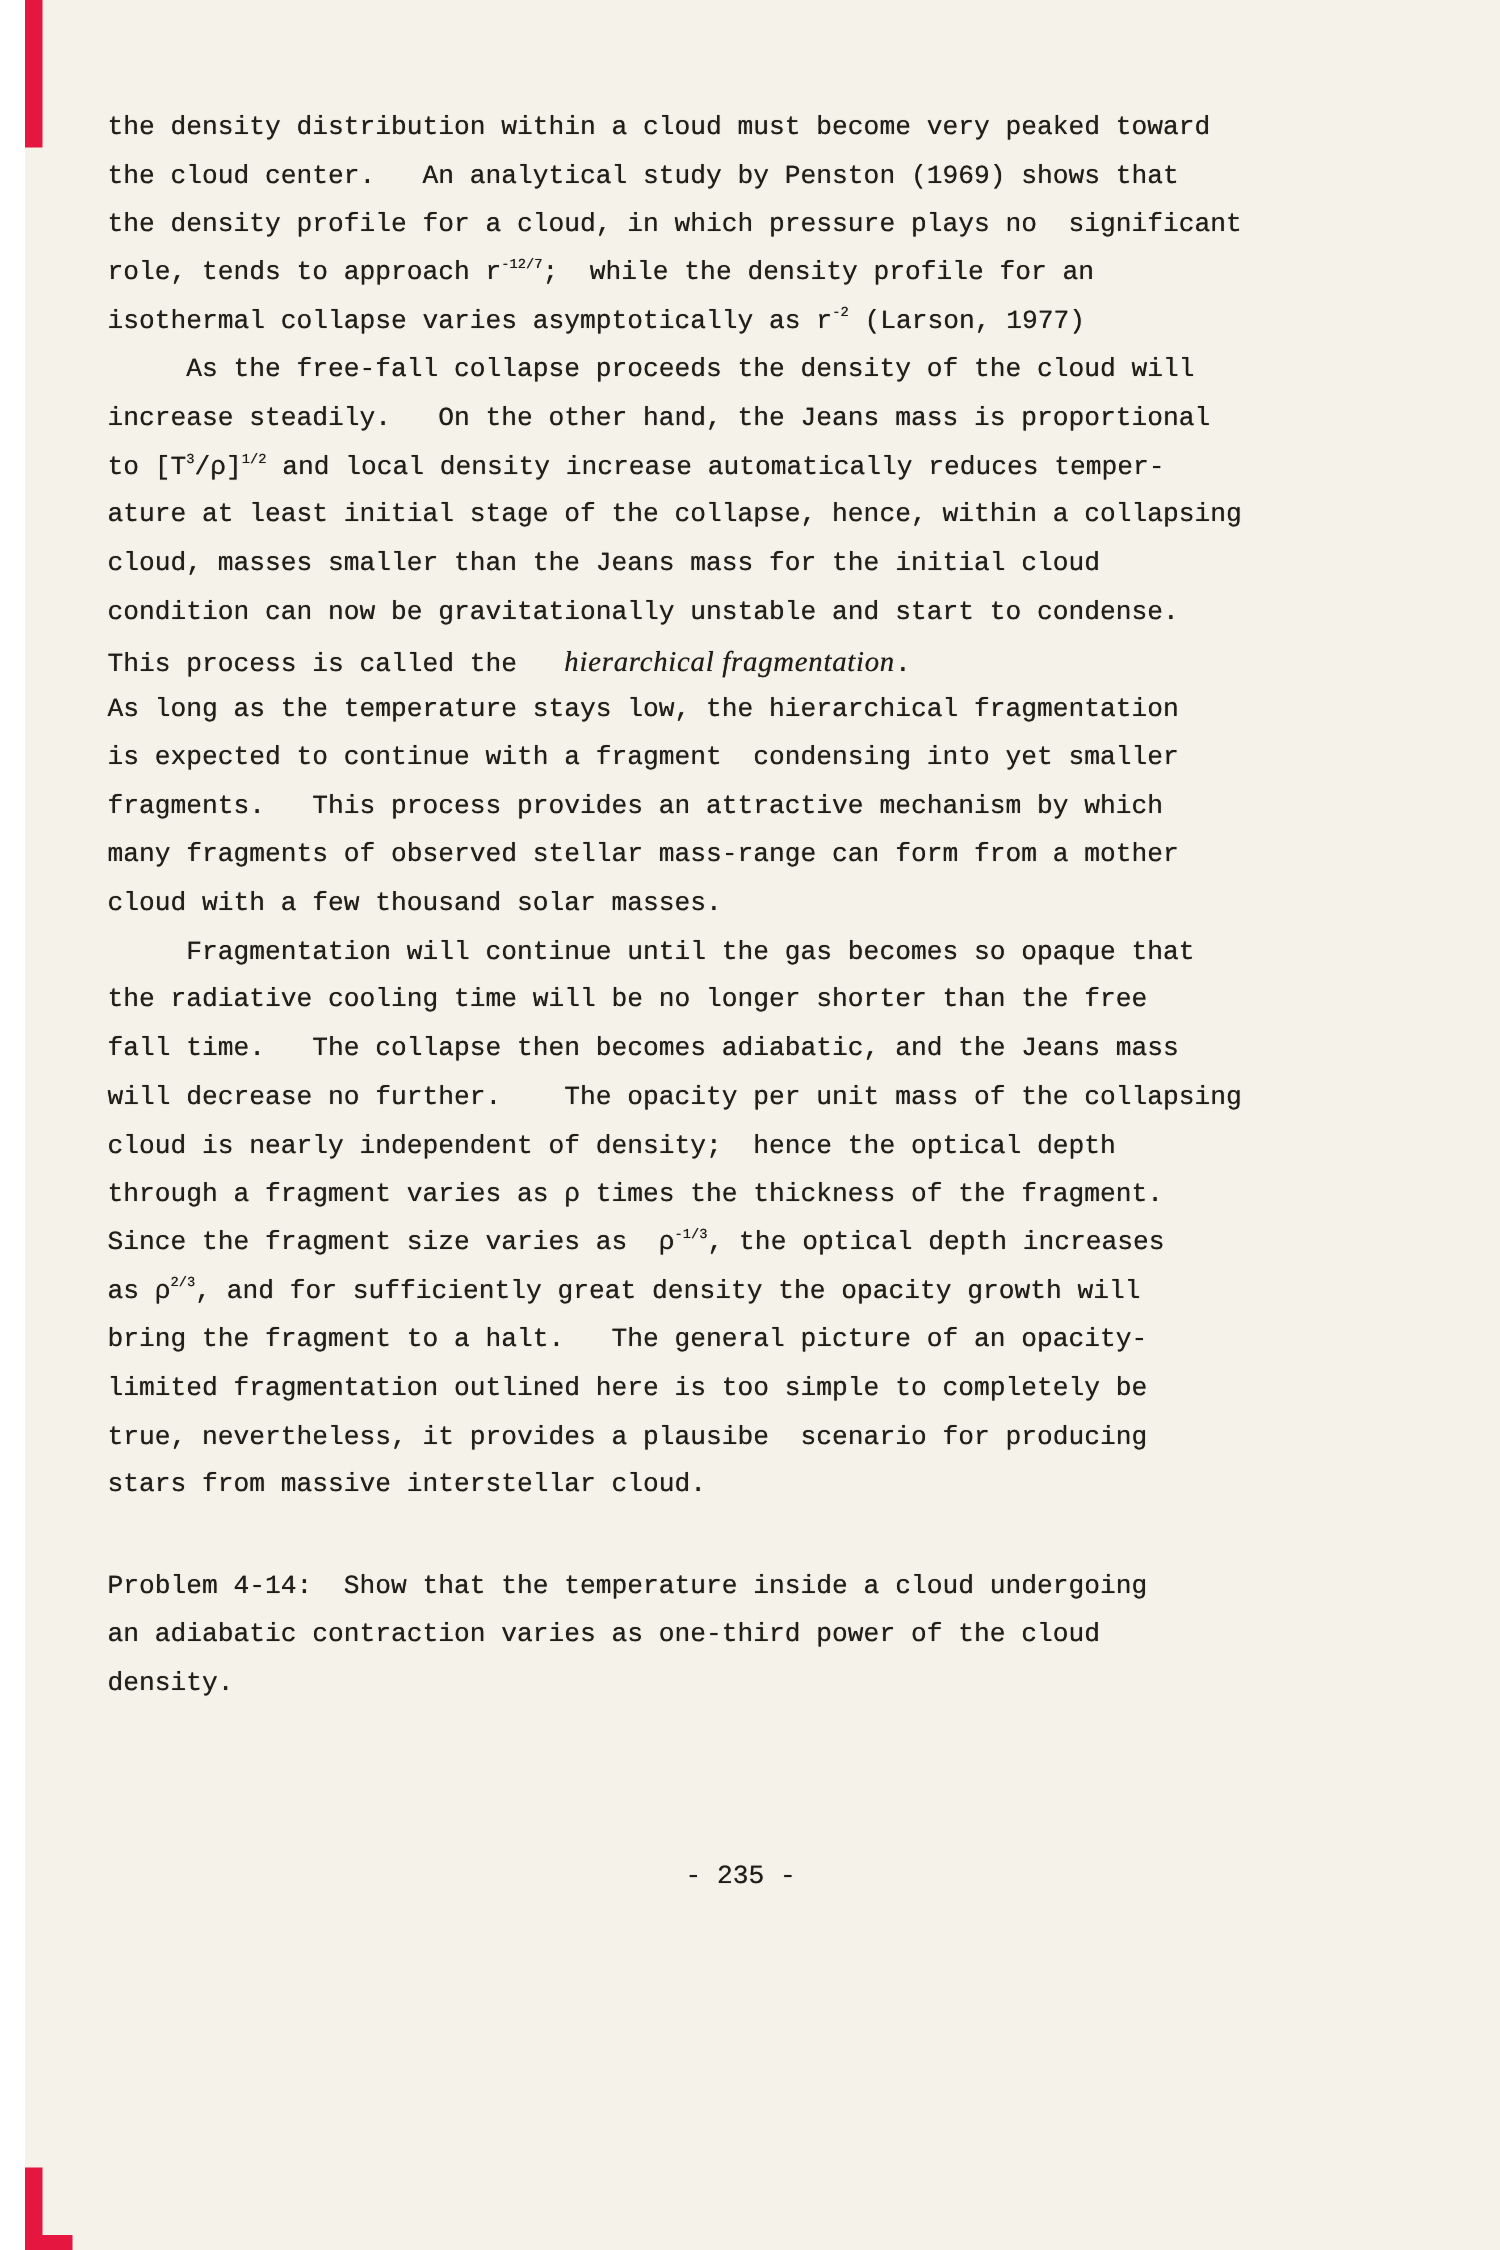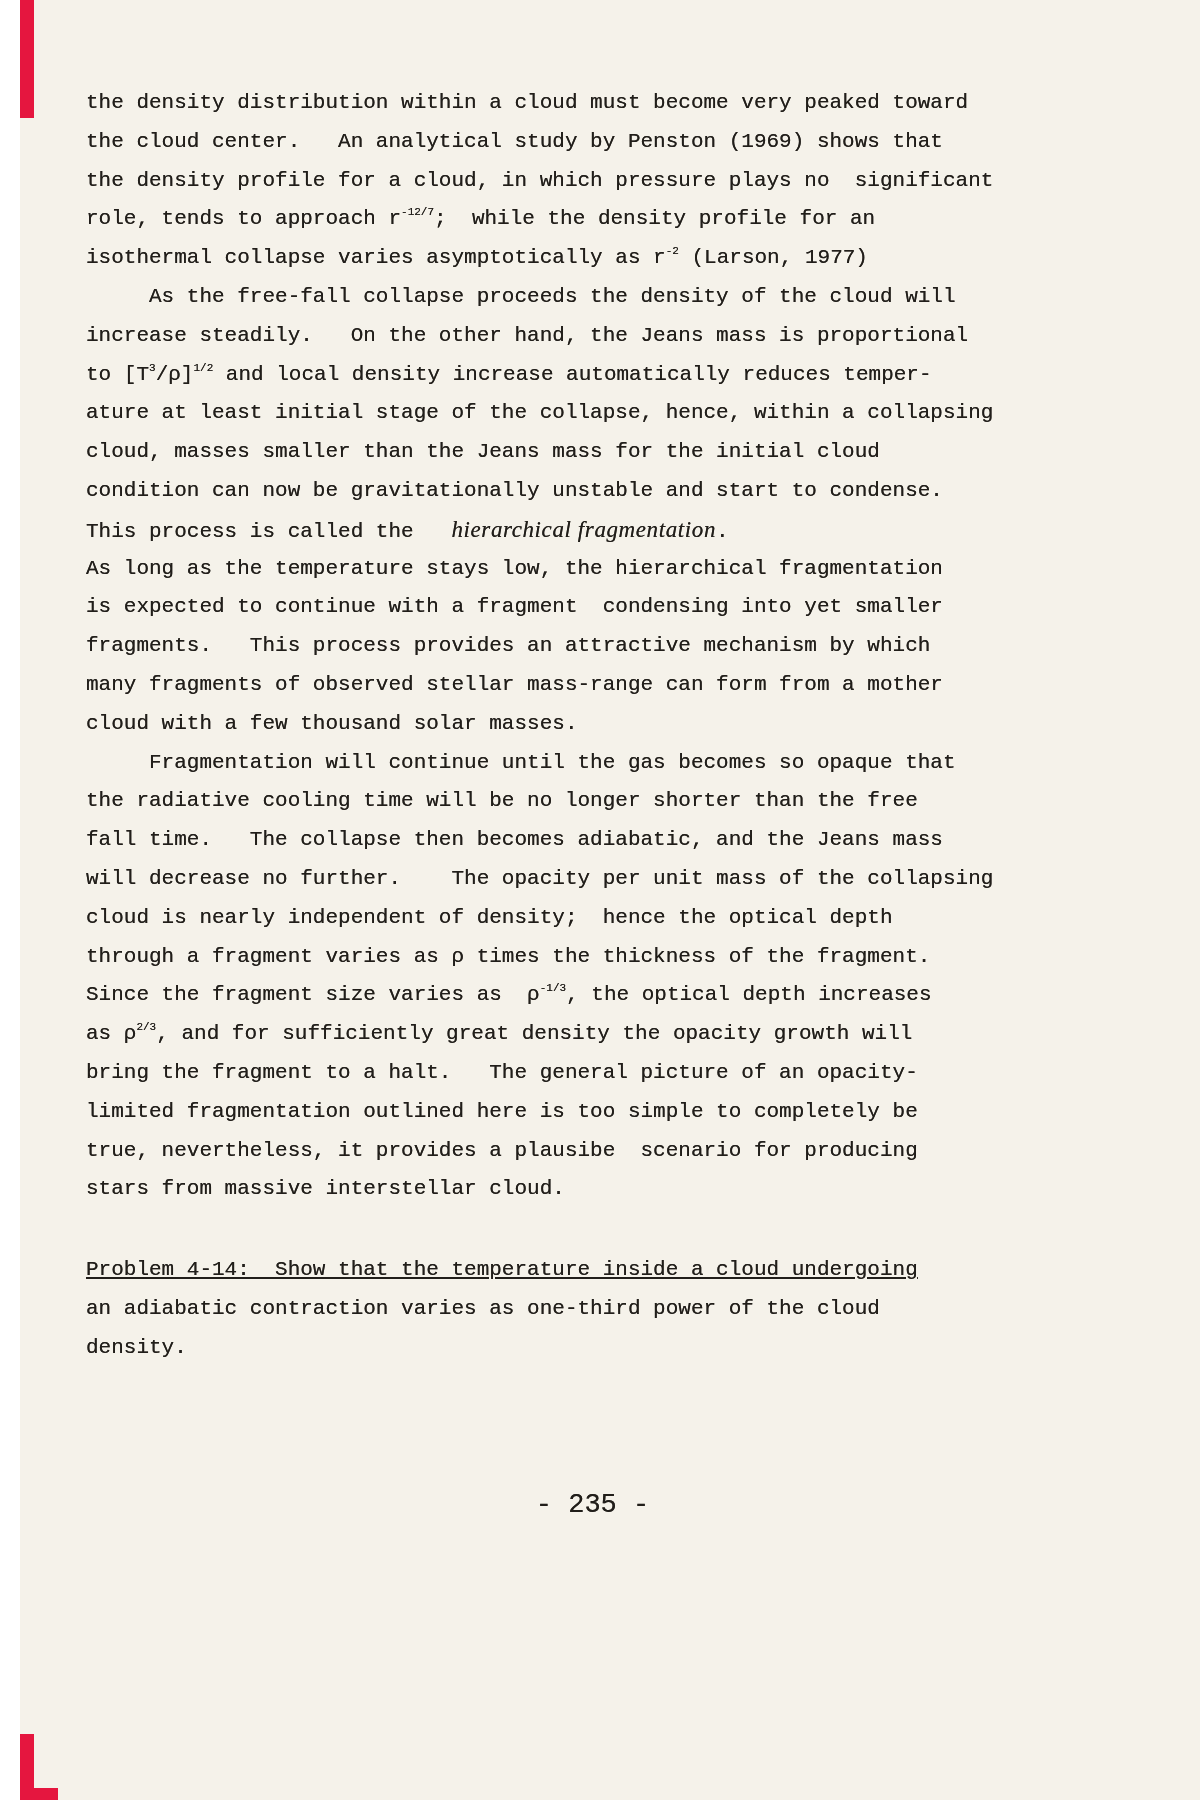--- a/index.html
+++ b/index.html
@@ -35,21 +35,20 @@
     line-height: 38.8px;
     color: #211e1a;
     text-shadow: 0 0 0.6px rgba(25, 22, 18, 0.8);
     white-space: pre;
   }
   .line {
     height: 38.8px;
   }
   .line.gap-before {
     margin-top: 42px;
-    text-decoration: underline;
   }
   .sup {
     font-size: 11px;
     position: relative;
     top: -9px;
     letter-spacing: 0;
   }
   .it {
     font-family: "Liberation Serif", "DejaVu Serif", serif;
     font-style: italic;
@@ -57,21 +56,21 @@
     letter-spacing: 0.6px;
     text-align: right;
   }
   .page-number {
     position: absolute;
     left: 0;
     right: 55px;
     top: 1490px;
     text-align: center;
     font-family: "Liberation Mono", "DejaVu Sans Mono", monospace;
-    font-size: 27px;
+    font-size: 21px;
     color: #211e1a;
     text-shadow: 0 0 0.6px rgba(25, 22, 18, 0.8);
     white-space: pre;
   }
 </style>
 </head>
 <body>
 
 <div class="page" style="background-color: rgb(245, 242, 234);">
   <div class="red-mark red-top" style="background: rgb(229, 22, 63);"></div>

